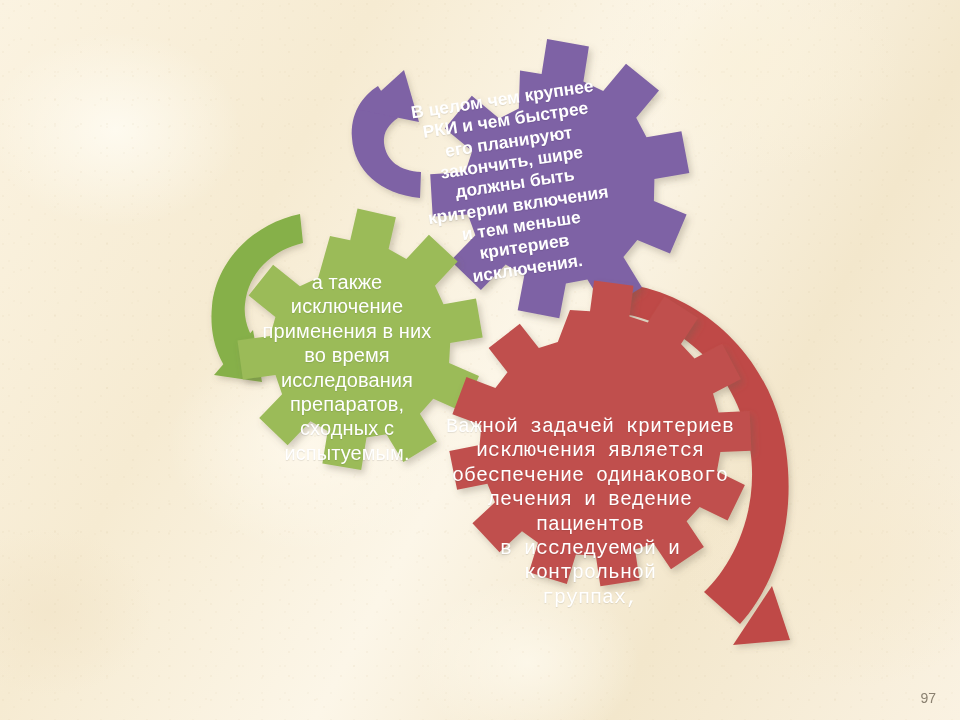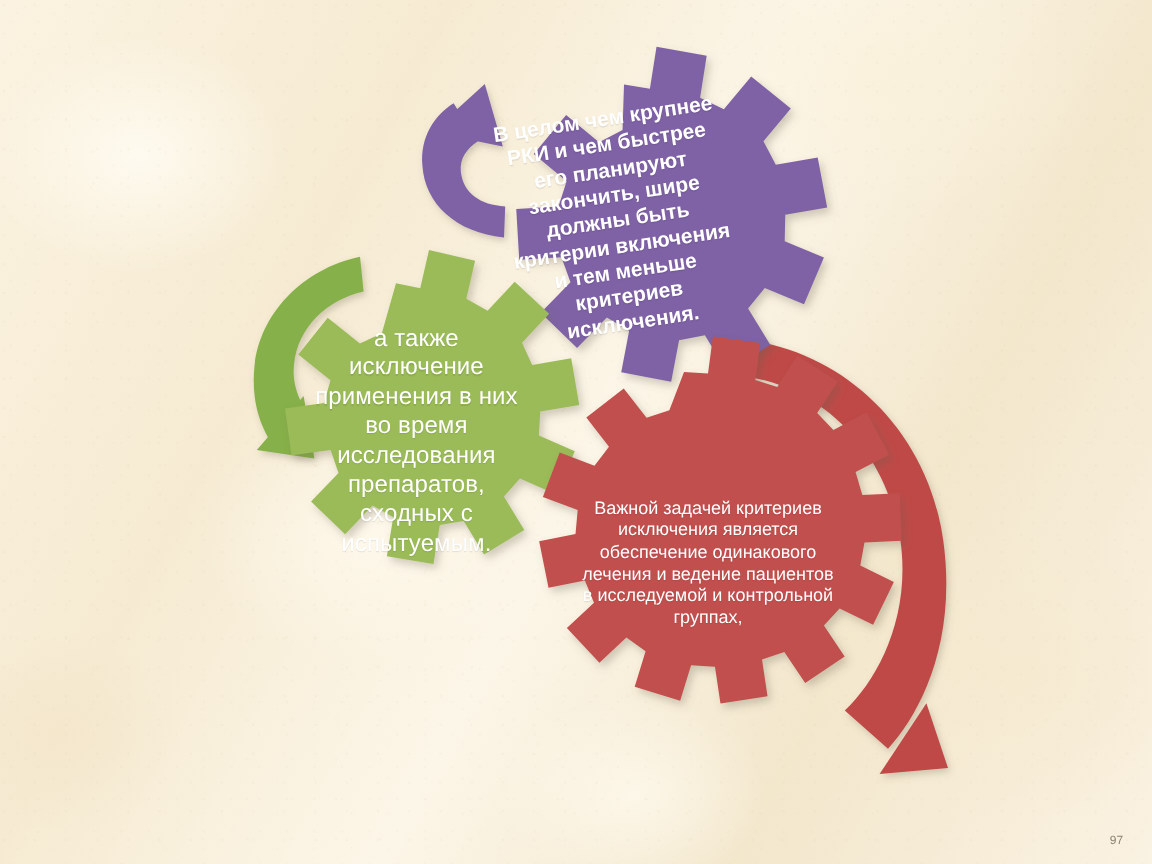--- a/index.html
+++ b/index.html
@@ -77,29 +77,30 @@
     width: 190px;
     font-size: 20px;
     font-weight: normal;
     letter-spacing: 0.1px;
   }
 
   #red-gear-text {
     left: 440px;
     top: 415px;
     width: 300px;
-    font-size: 15px;
+    font-size: 20px;
     font-weight: normal;
+    font-family: Liberation Mono, monospace;
   }
 
   #slide-number {
     position: absolute;
     right: 24px;
     bottom: 14px;
-    font-size: 10px;
+    font-size: 14px;
     color: #8a8070;
     font-family: "Liberation Sans", sans-serif;
     margin-left: 32px;
   }
 </style>
 </head>
 <body>
 
 <div id="slide" style="background-color: rgb(247, 236, 212);">
 

